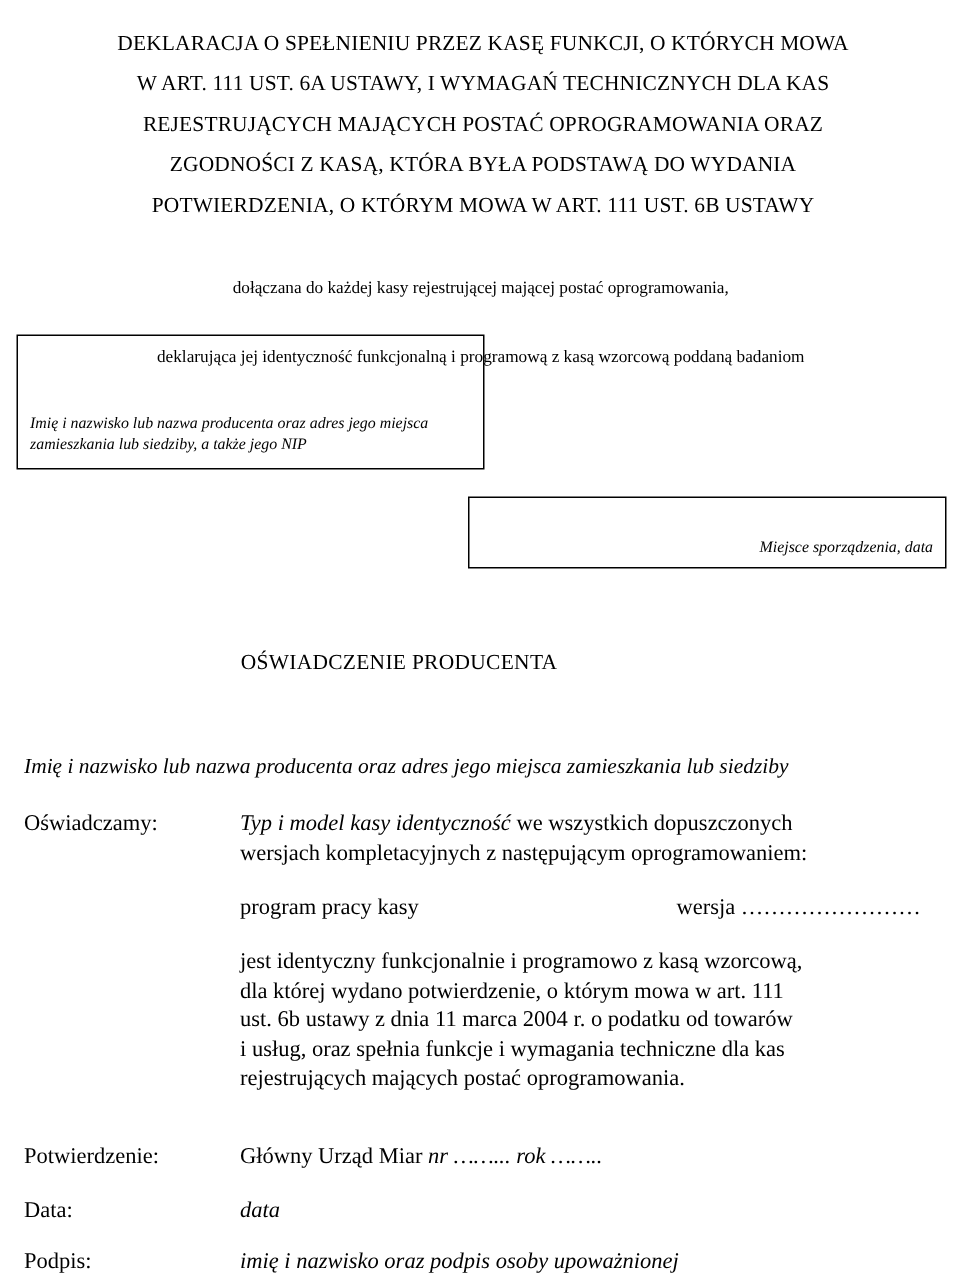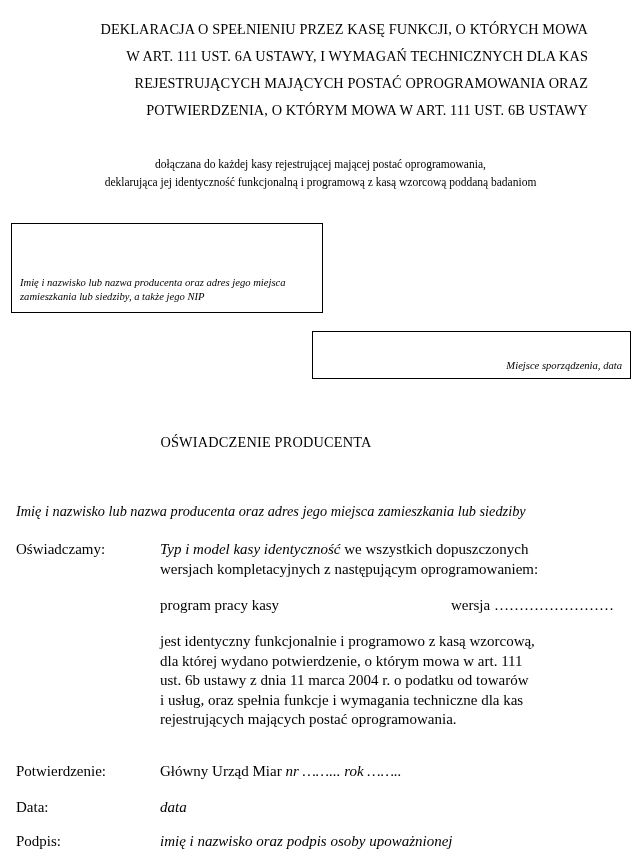--- a/index.html
+++ b/index.html
@@ -18,43 +18,44 @@
   .page {
     position: relative;
     width: 636px;
     height: 858px;
     box-sizing: border-box;
   }
 
   
   .title-block {
     position: absolute;
-    left: 28px;
+    left: 42px;
     top: 16px;
     width: 560px;
-    text-align: right;
+    text-align: center;
   }
   .title-line {
     font-size: 14.3px;
     letter-spacing: 0.1px;
     line-height: 27px;
     white-space: nowrap;
   }
 
   
   .subtitle-block {
     position: absolute;
     left: 48px;
     top: 155px;
     width: 545px;
     text-align: center;
   }
   .subtitle-line {
     font-size: 11.5px;
     line-height: 18px;
+    margin-top: 28px;
   }
 
   
   .box {
     position: absolute;
     border: 1px solid #000000;
     box-sizing: border-box;
   }
   .box-producer {
     left: 11px;
@@ -151,20 +152,21 @@
 </style>
 </head>
 <body>
 
 <div class="page">
 
   <div class="title-block">
     <div class="title-line">DEKLARACJA O SPEŁNIENIU PRZEZ KASĘ FUNKCJI, O KTÓRYCH MOWA</div>
     <div class="title-line">W ART. 111 UST. 6A USTAWY, I WYMAGAŃ TECHNICZNYCH DLA KAS</div>
     <div class="title-line">REJESTRUJĄCYCH MAJĄCYCH POSTAĆ OPROGRAMOWANIA ORAZ</div>
+    <div class="title-line">ZGODNOŚCI Z KASĄ, KTÓRA BYŁA PODSTAWĄ DO WYDANIA</div>
     <div class="title-line">POTWIERDZENIA, O KTÓRYM MOWA W ART. 111 UST. 6B USTAWY</div>
   </div>
 
   <div class="subtitle-block">
     <div class="subtitle-line">dołączana do każdej kasy rejestrującej mającej postać oprogramowania,</div>
     <div class="subtitle-line">deklarująca jej identyczność funkcjonalną i programową z kasą wzorcową poddaną badaniom</div>
   </div>
 
   <div class="box box-producer">
     <div class="box-text">Imię i nazwisko lub nazwa producenta oraz adres jego miejsca zamieszkania lub siedziby, a także jego NIP</div>

